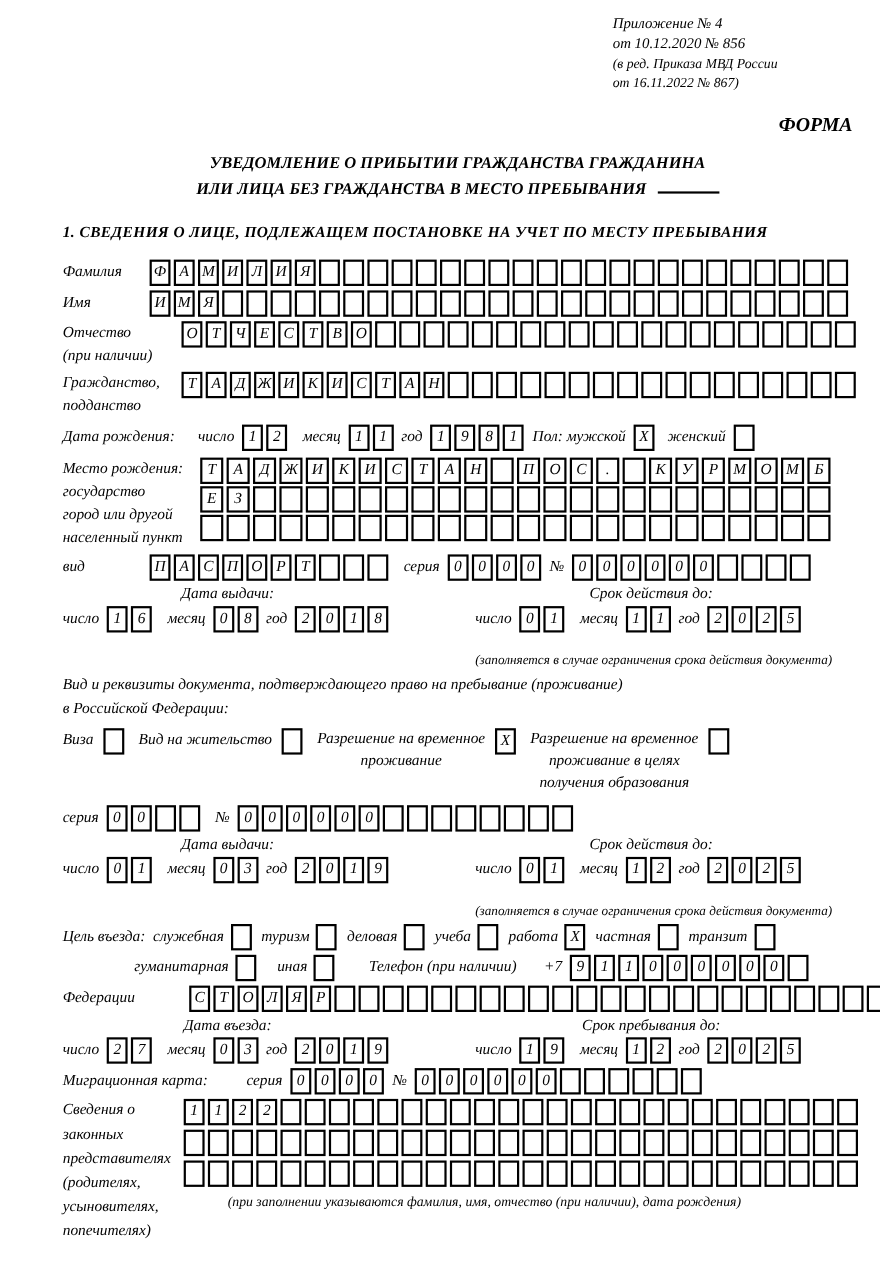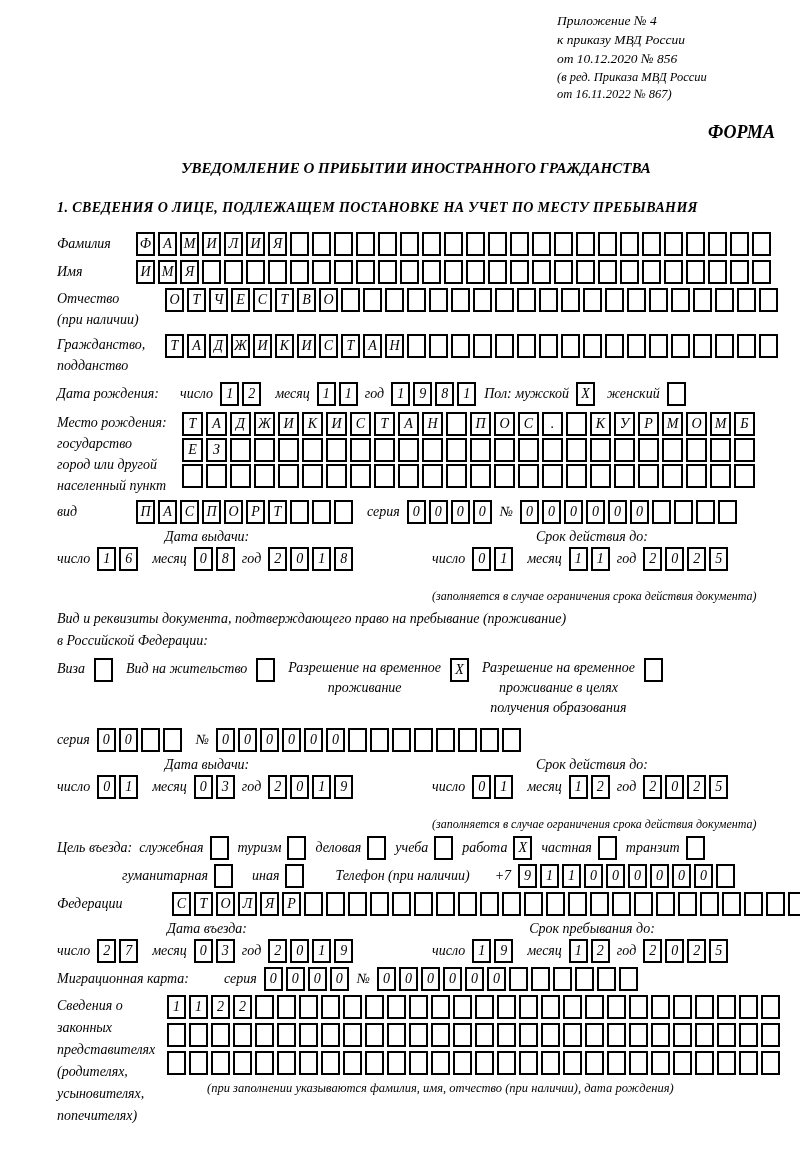--- a/index.html
+++ b/index.html
@@ -65,29 +65,31 @@
   .legal-grid{display:flex;flex-direction:column;gap:4px;}
   .legal-note{font-size:12.5px;margin-top:6px;margin-left:40px;}
 </style>
 </head>
 <body>
 
 <div class="page">
 
   <div class="top-right">
     <div>Приложение № 4</div>
-    <div>к приказу МВД России</div>
     <div>от 10.12.2020 № 856</div>
     <div class="rev">(в ред. Приказа МВД России</div>
     <div class="rev">от 16.11.2022 № 867)</div>
     <div class="forma">ФОРМА</div>
   </div>
 
   <div class="title">
-    <div>УВЕДОМЛЕНИЕ О ПРИБЫТИИ ИНОСТРАННОГО ГРАЖДАНСТВА</div>
+    <div>УВЕДОМЛЕНИЕ О ПРИБЫТИИ ГРАЖДАНСТВА ГРАЖДАНИНА</div>
+    <div>
+      <span>ИЛИ ЛИЦА БЕЗ ГРАЖДАНСТВА В МЕСТО ПРЕБЫВАНИЯ</span><span class="uline"></span>
+    </div>
   </div>
 
   <div class="section-title">1. СВЕДЕНИЯ О ЛИЦЕ, ПОДЛЕЖАЩЕМ ПОСТАНОВКЕ НА УЧЕТ ПО МЕСТУ ПРЕБЫВАНИЯ</div>
 
   <div class="row">
     <span class="lbl w72">Фамилия</span>
     <span class="cells">
         <span class="cell">Ф</span>
         <span class="cell">А</span>
         <span class="cell">М</span>

